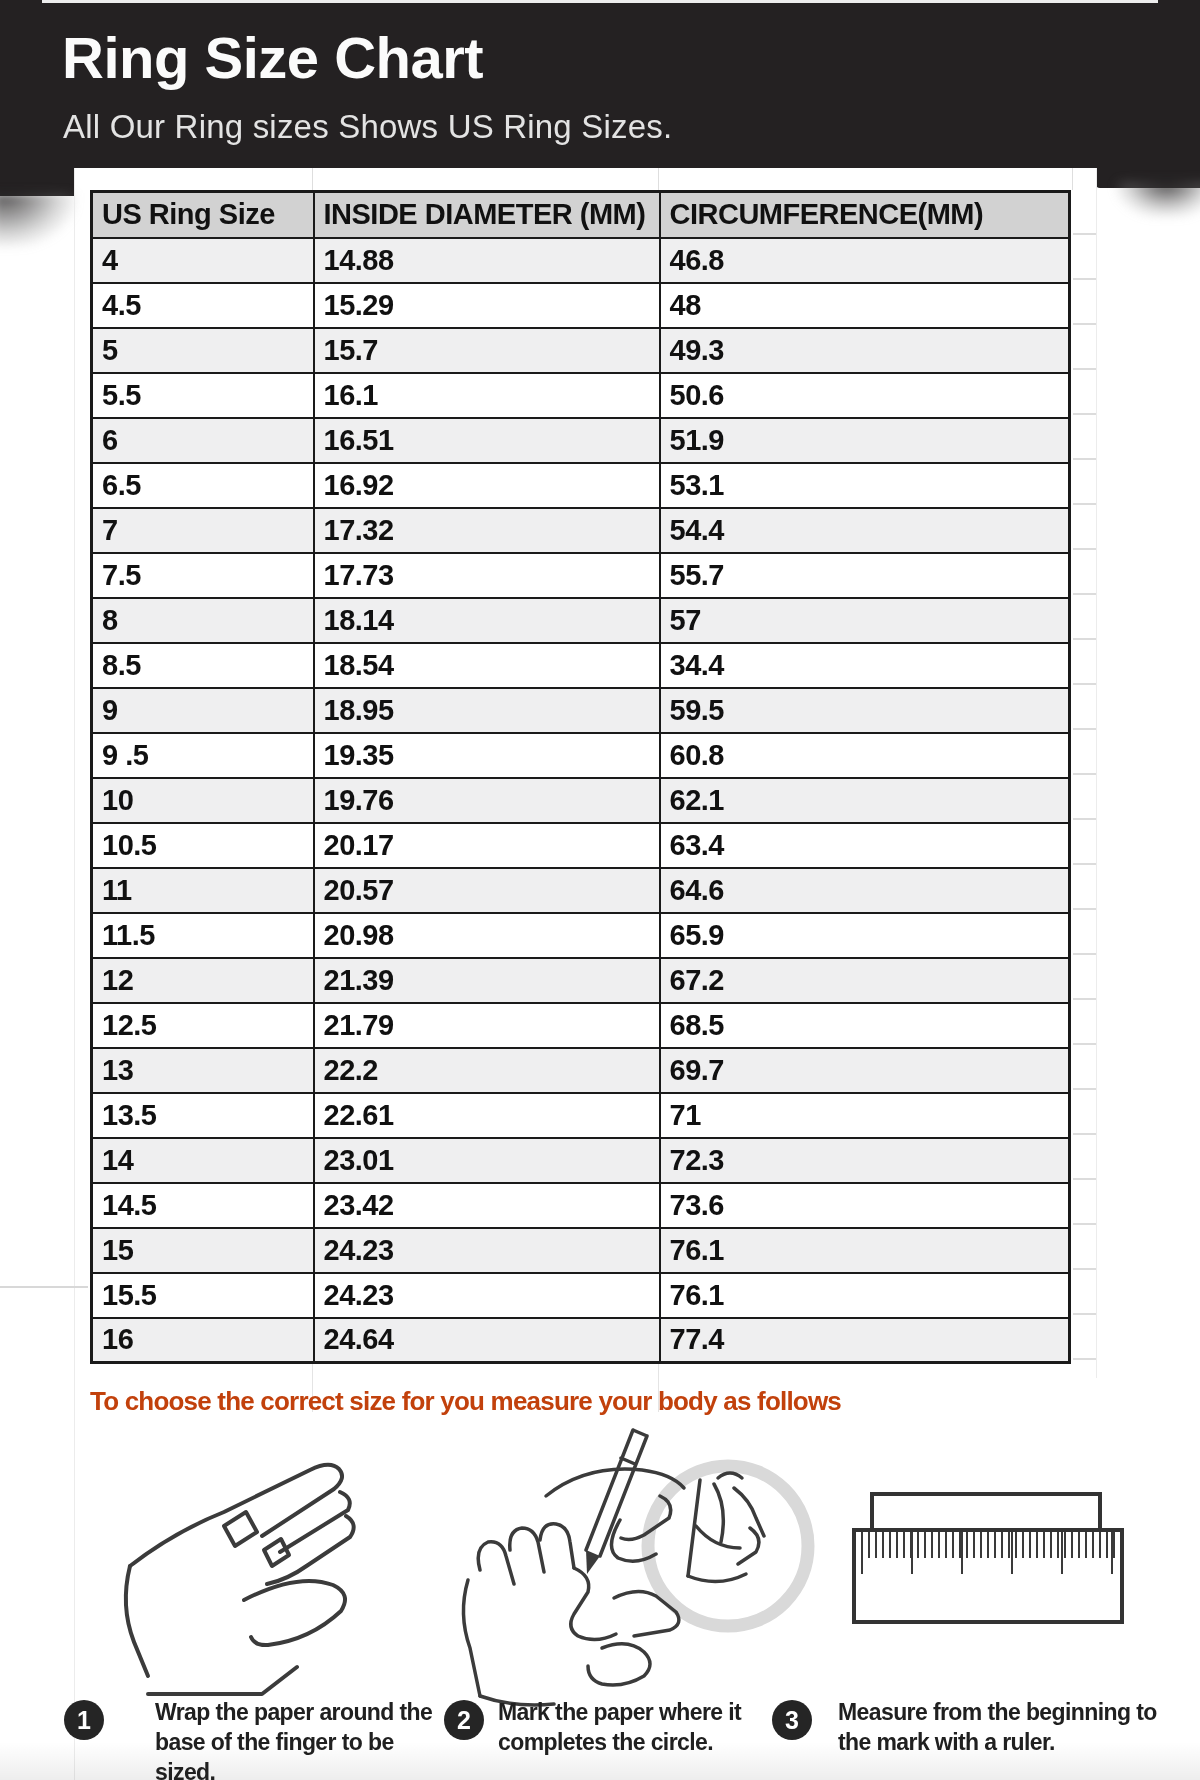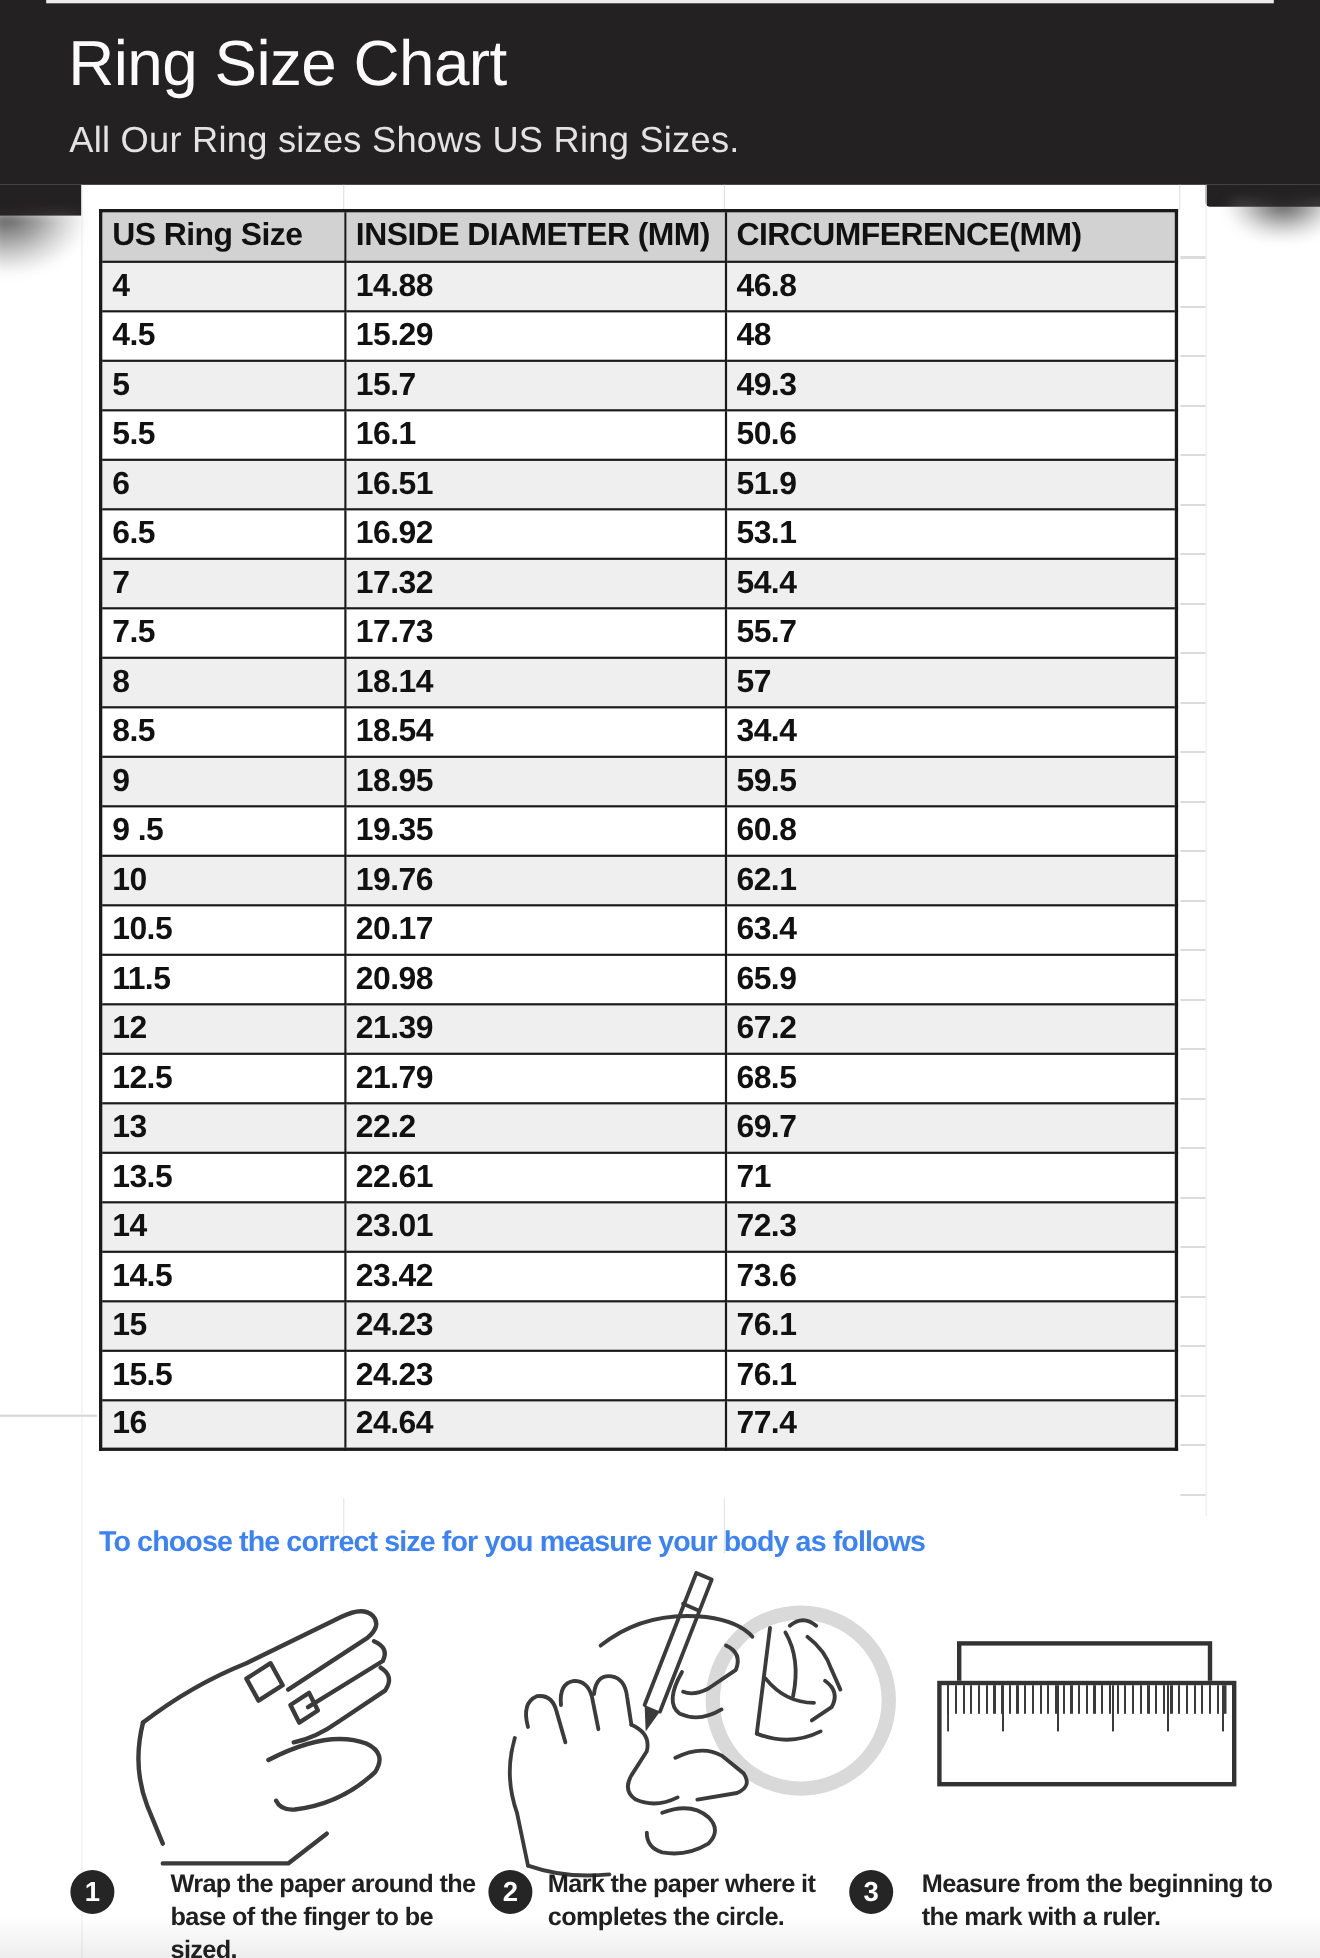--- a/index.html
+++ b/index.html
@@ -9,21 +9,21 @@
     --table-border:#1a1a1a;
     --step-circle-bg:#252525;
   }
   html,body{margin:0;padding:0;}
   body{
     position:relative;width:1200px;height:1780px;background:#ffffff;
     font-family:"Liberation Sans", sans-serif;overflow:hidden;
   }
   
   .banner{position:absolute;left:0;top:0;width:1200px;height:168px;background:var(--banner-bg);}
-  .banner-title{position:absolute;left:62px;top:24px;font-size:58px;font-weight:400;color:#fbfbfb;letter-spacing:-0.5px;}
+  .banner-title{position:absolute;left:62px;top:24px;font-size:58px;font-weight:700;color:#fbfbfb;letter-spacing:-0.5px;}
   .banner-subtitle{position:absolute;left:63px;top:108px;font-size:33px;font-weight:400;color:#e3e3e3;letter-spacing:0.2px;}
   .top-strip{position:absolute;left:42px;top:0;width:1116px;height:3px;background:rgba(255,255,255,.92);}
   .banner-ext-left{position:absolute;left:0;top:168px;width:74px;height:28px;background:var(--banner-bg);}
   .curl-left{position:absolute;left:-8px;top:193px;width:84px;height:54px;
     background:radial-gradient(ellipse at 15% 0%, rgba(40,38,39,.8), rgba(120,120,120,.28) 55%, transparent 76%);
     filter:blur(5px);}
   .banner-ext-right{position:absolute;left:1096px;top:168px;width:104px;height:20px;background:var(--banner-bg);border-radius:0 0 0 4px;}
   .curl-right{position:absolute;left:1116px;top:181px;width:92px;height:36px;
     background:radial-gradient(ellipse at 55% 0%, rgba(40,38,39,.85), rgba(130,130,130,.3) 55%, transparent 78%);
     filter:blur(5px);}
@@ -47,21 +47,21 @@
   .ring-table th,.ring-table td{
     border:2px solid var(--table-border);
     font-size:29px;font-weight:700;color:#111;letter-spacing:-0.5px;
     text-align:left;vertical-align:middle;padding:0 0 0 9px;line-height:1;
     overflow:hidden;white-space:nowrap;}
   .ring-table thead tr{height:46px;}
   .ring-table thead th{background:var(--table-header-bg);}
   .ring-table tbody tr{height:45px;background:#ffffff;}
   .ring-table tbody tr.alt{background:var(--alt-row-bg);}
   
-  .section-heading{position:absolute;left:90px;top:1386px;font-size:26px;font-weight:700;color:#3b82f6;letter-spacing:-0.8px;}
+  .section-heading{position:absolute;left:90px;top:1386px;font-size:26px;font-weight:700;color:#c2410c;letter-spacing:-0.8px;}
   .illus{position:absolute;}
   .illus svg{display:block;}
   .stroke{fill:none;stroke:#3b3b3b;stroke-width:4;stroke-linecap:round;stroke-linejoin:round;}
   .stroke-thin{fill:none;stroke:#3b3b3b;stroke-width:3.5;stroke-linecap:round;stroke-linejoin:round;}
   
   .ruler-wrap{position:absolute;left:852px;top:1492px;width:285px;height:145px;}
   .ruler-paper{position:absolute;left:18px;top:0;width:224px;height:36px;border:4px solid #333;background:#fff;z-index:1;}
   .ruler-body{position:absolute;left:0;top:36px;width:264px;height:88px;border:4px solid #333;background:#fff;z-index:2;}
   .ticks-major{position:absolute;left:5px;top:0;right:5px;height:42px;
     background:repeating-linear-gradient(90deg,#3a3a3a 0 2px,transparent 2px 50px);}
@@ -195,20 +195,25 @@
         <td>19.76</td>
         <td>62.1</td>
       </tr>
 
       <tr>
         <td>10.5</td>
         <td>20.17</td>
         <td>63.4</td>
       </tr>
 
+      <tr class="alt">
+        <td>11</td>
+        <td>20.57</td>
+        <td>64.6</td>
+      </tr>
 
       <tr>
         <td>11.5</td>
         <td>20.98</td>
         <td>65.9</td>
       </tr>
 
       <tr class="alt">
         <td>12</td>
         <td>21.39</td>

